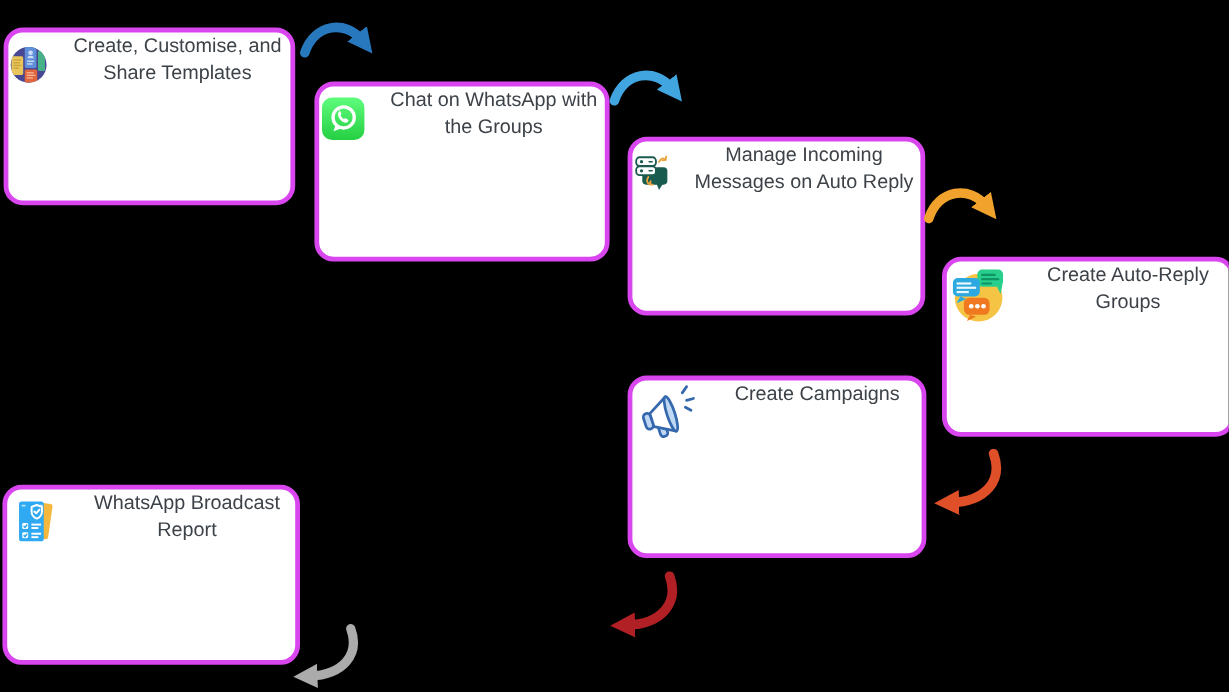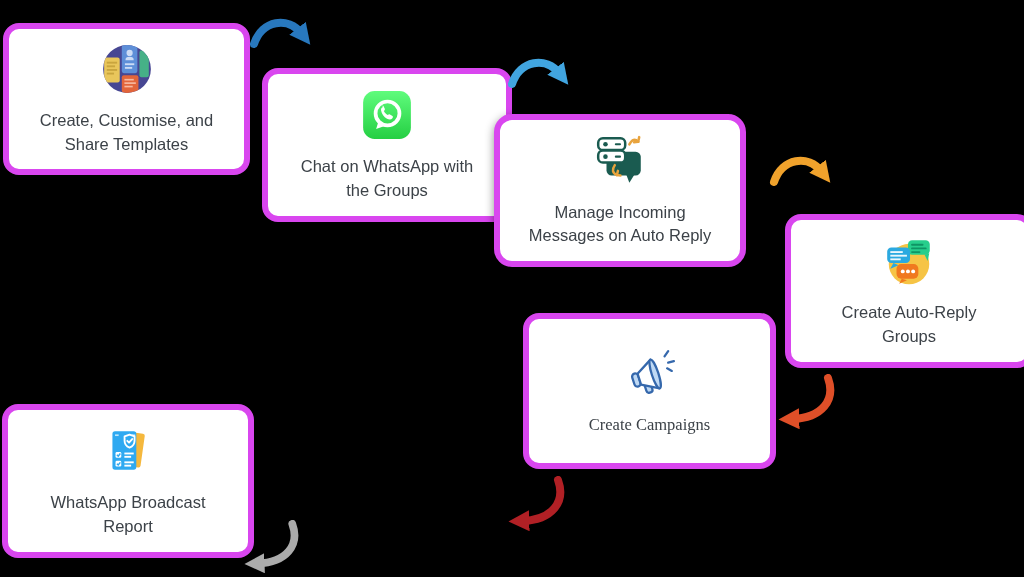--- a/index.html
+++ b/index.html
@@ -1,32 +1,32 @@
 <!DOCTYPE html>
 <html><head>
 <meta charset="utf-8">
 <title>Workflow Diagram</title>
 <style>
   html,body{margin:0;padding:0;background:#000;}
   .stage{position:relative;width:1024px;height:577px;background:#000;overflow:hidden;
          font-family:"Liberation Sans",sans-serif;}
-  .card{position:absolute;background:#FFFFFF;border:6px solid #d946ef;border-radius:16px;
-        box-shadow:0 3px 10px rgba(0,0,0,.45);display:flex;flex-direction:column;
-        align-items:center;justify-content:center;gap:13px;text-align:center;}
+  .card{position:absolute;background:#FFFFFF;border:4px solid #d946ef;border-radius:16px;
+        box-shadow:0 3px 10px rgba(0,0,0,.45);display:flex;flex-direction:row;
+        justify-content:center;gap:13px;text-align:center;}
   .card .icon{width:54px;height:54px;display:block;}
   .card .label{color:#3C4248;font-size:16.5px;font-weight:500;line-height:1.42;margin:0 auto;}
   .card-1{left:3px;  top:23px;  width:235px;height:140px;}
   .card-2{left:262px;top:68px;  width:238px;height:142px;}
-  .card-3{left:494px;top:114px; width:240px;height:141px;border-radius:18px;}
+  .card-3{left:523px;top:114px; width:240px;height:141px;}
   .card-4{left:785px;top:214px; width:236px;height:142px;}
   .card-5{left:523px;top:313px; width:241px;height:144px;}
   .card-6{left:262px;top:360px; width:238px;height:141px;}
   .card-7{left:2px;  top:404px; width:240px;height:142px;}
   .w-1{max-width:200px;} .w-2{max-width:185px;} .w-3{max-width:200px;}
-  .w-4{max-width:170px;} .w-5{max-width:220px;font-family:Liberation Serif, serif;} .w-6{max-width:160px;} .w-7{max-width:200px;}
+  .w-4{max-width:170px;} .w-5{max-width:220px;} .w-6{max-width:160px;} .w-7{max-width:200px;}
   .arrow{position:absolute;}
   .arrow-1{left:248px;top:12px; width:68px;height:46px;}
   .arrow-2{left:506px;top:52px; width:68px;height:46px;}
   .arrow-3{left:768px;top:150px;width:68px;height:46px;}
   .arrow-4{left:776px;top:374px;width:62px;height:58px;}
   .arrow-5{left:506px;top:476px;width:62px;height:58px;}
   .arrow-6{left:242px;top:520px;width:60px;height:56px;}
 </style>
 </head>
 <body>

